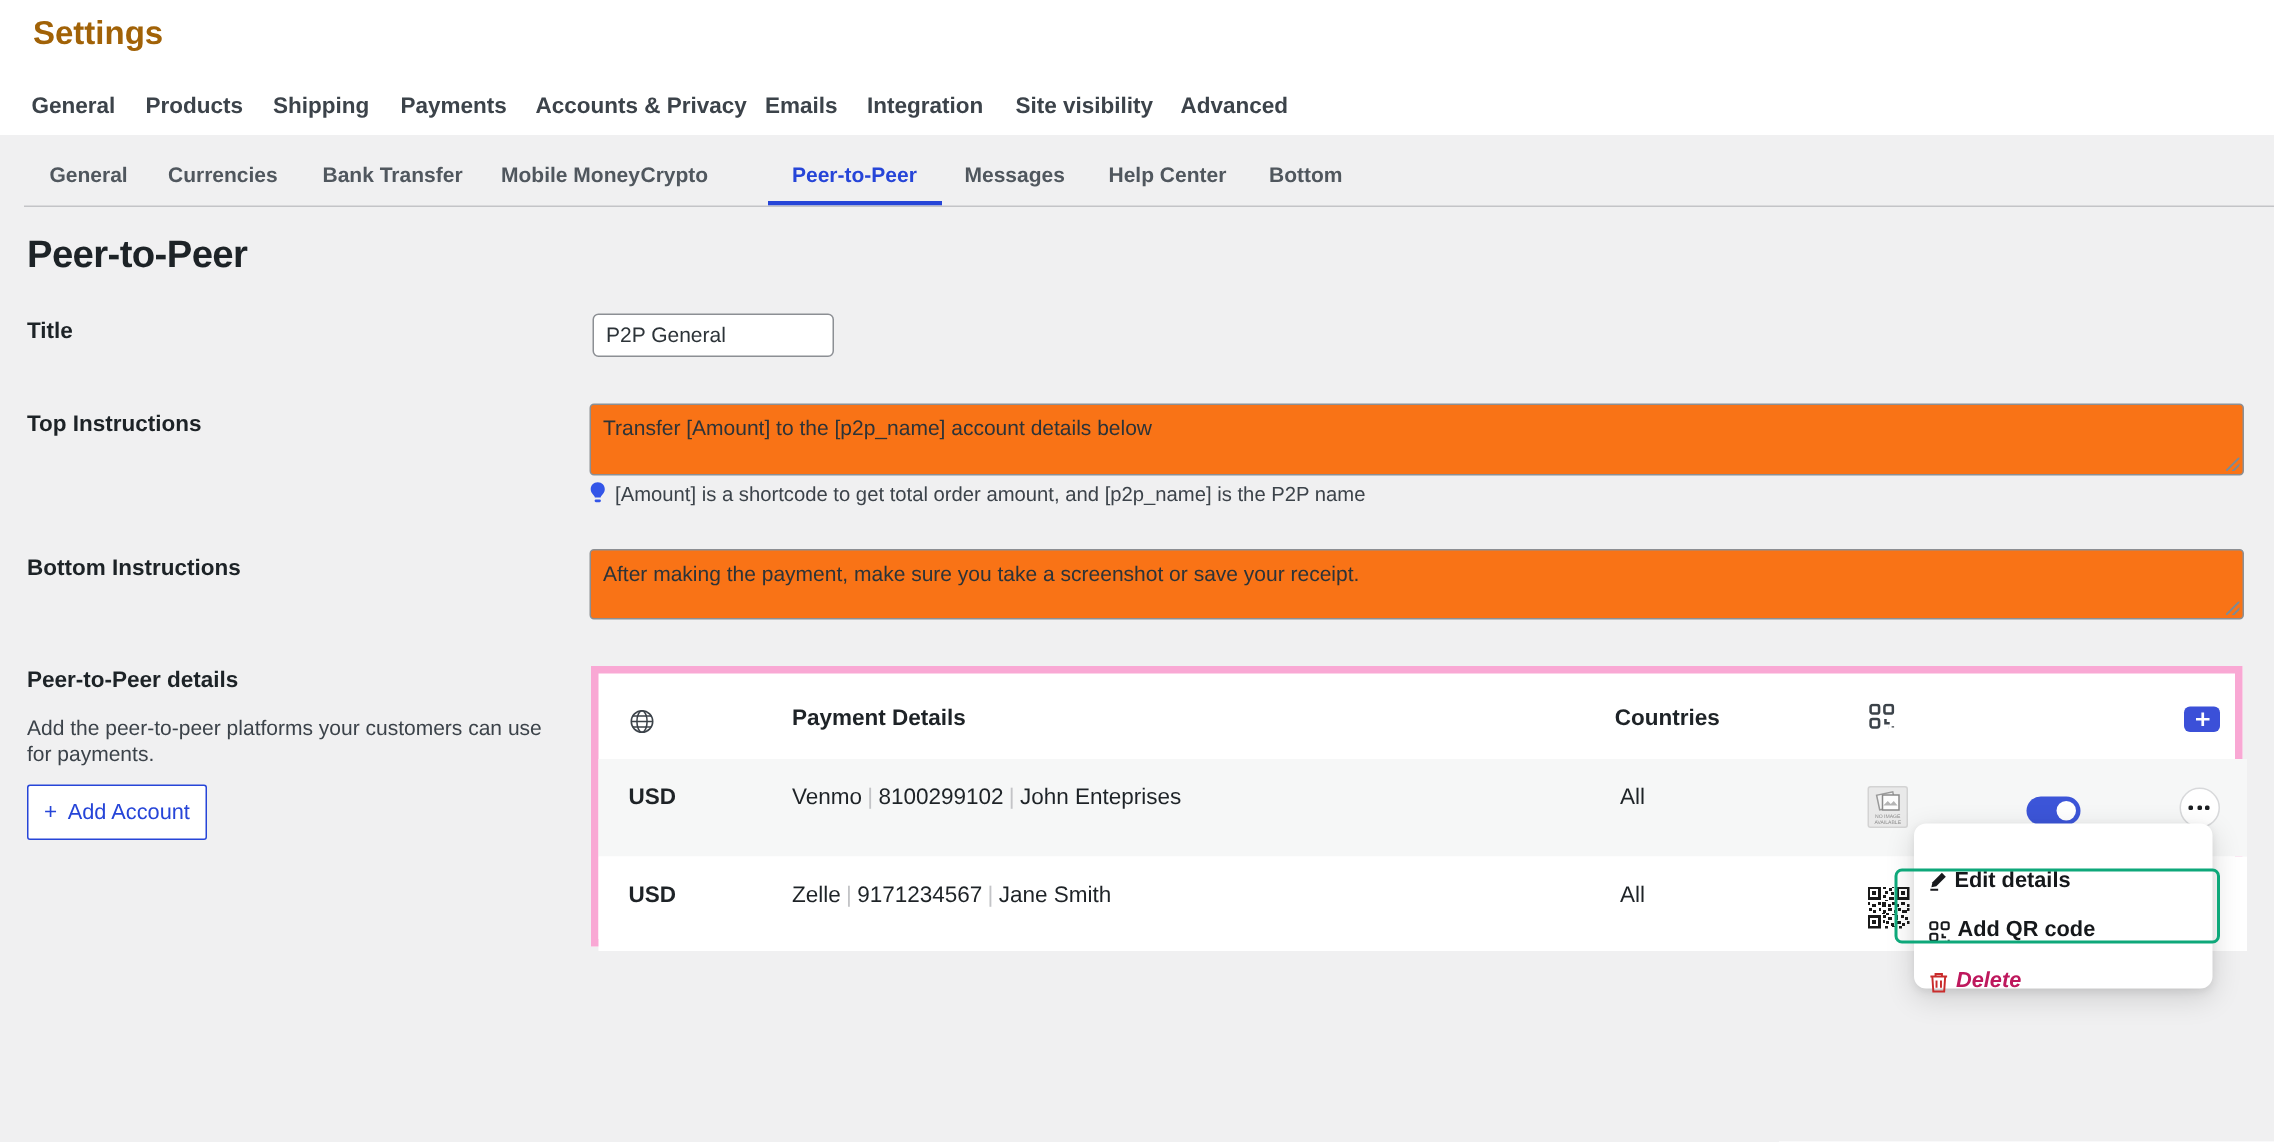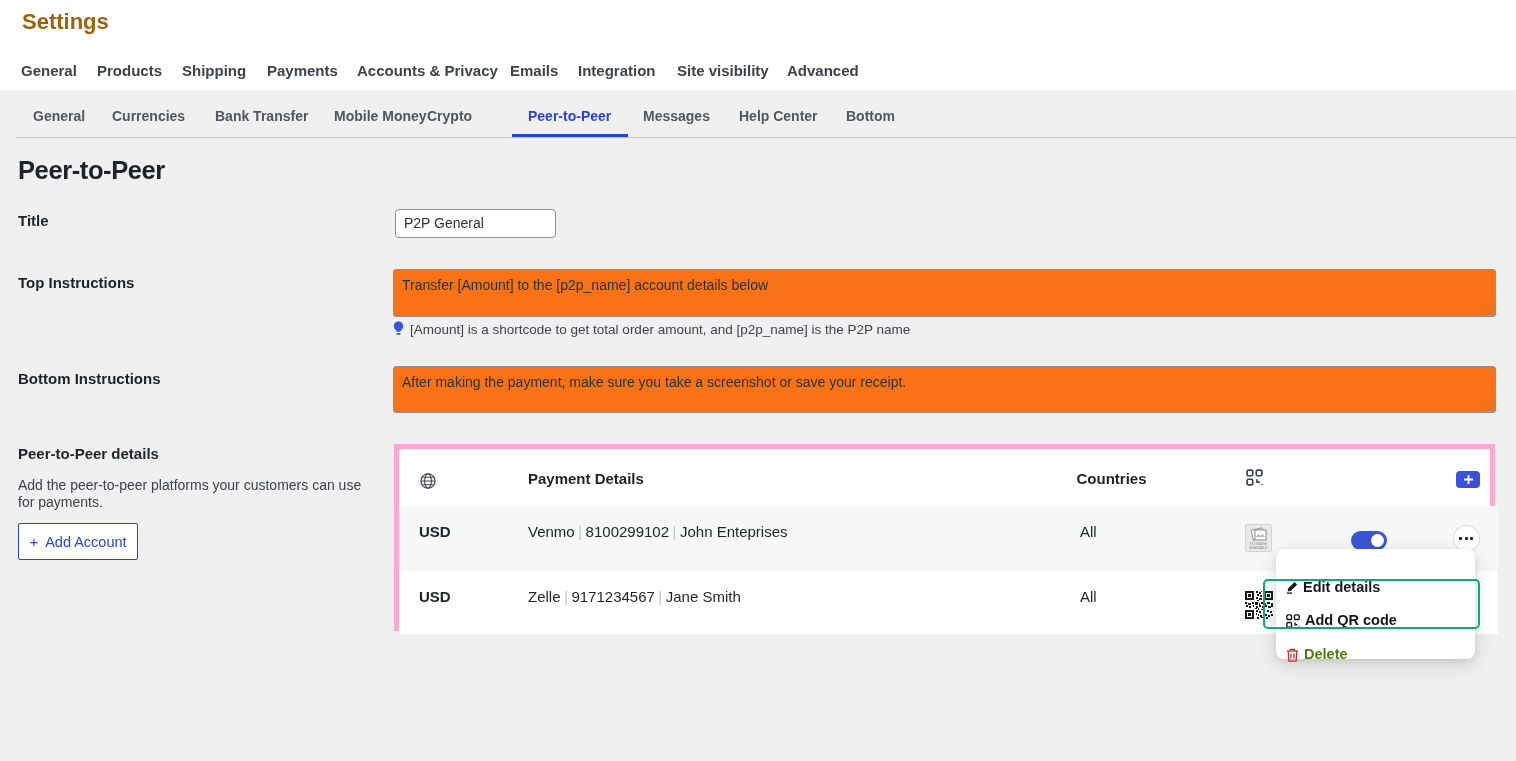--- a/index.html
+++ b/index.html
@@ -54,21 +54,21 @@
 
   .toggle { position:absolute; left:952px; top:82px; width:36px; height:19px; background:#3c55d8; border-radius:10px; }
   .toggle .knob { position:absolute; right:3px; top:3px; width:13px; height:13px; border-radius:50%; background:#fff; }
 
   .dots { position:absolute; left:1053.5px; top:76px; width:27px; height:27px; border-radius:50%; background:#fff; border:1px solid #d8d9db; display:flex; align-items:center; justify-content:center; gap:2.2px; }
   .dots i { width:3px; height:3px; border-radius:35%; background:#1b1e21; }
 
   
   .menu { left:1276px; top:549px; width:199px; height:110px; background:#fff; border-radius:8px; box-shadow:0 6px 20px rgba(0,0,0,0.14), 0 2px 6px rgba(0,0,0,0.08); }
   .mi { position:absolute; left:10px; font-size:14.5px; font-weight:700; color:#15181b; display:flex; align-items:center; gap:5px; line-height:15px;margin-top:16px; }
-  .mi.del { color:#4d7c0f; }
+  .mi.del { color:#be185d;font-style:italic; }
   .ring { left:1263px; top:579px; width:217px; height:50px; border:2.5px solid #0ea87a; border-radius:5px; }
 </style>
 </head>
 <body>
 <div class="page">
   <div class="abs graybg"></div>
 
   <h1 class="abs settings">Settings</h1>
 
   <span class="abs nav" style="left:21px;">General</span>

